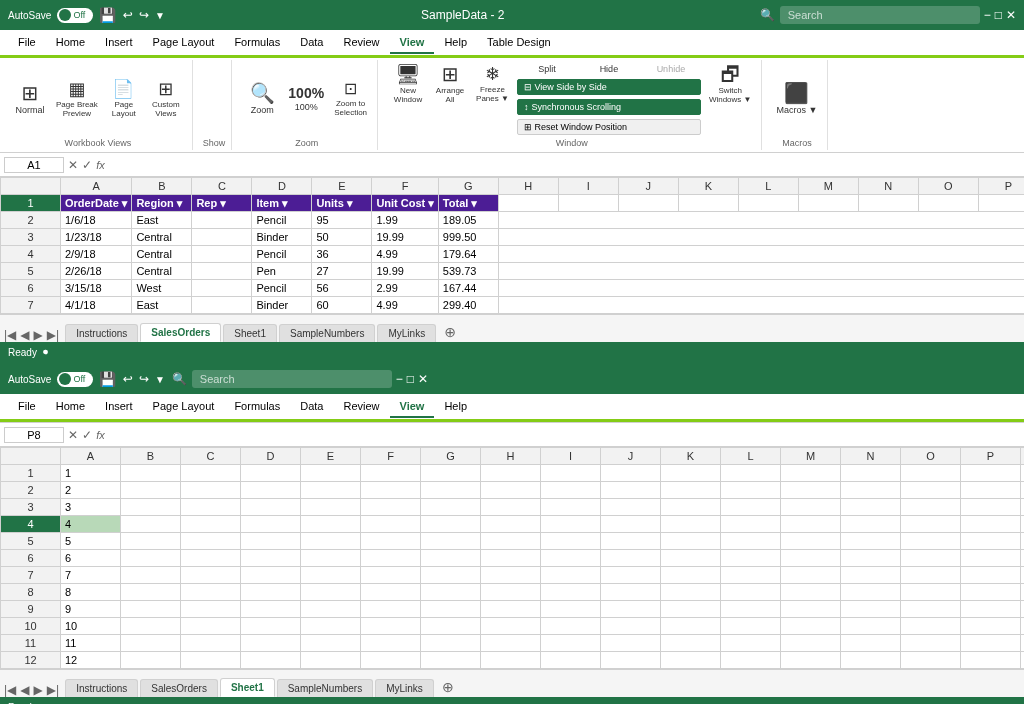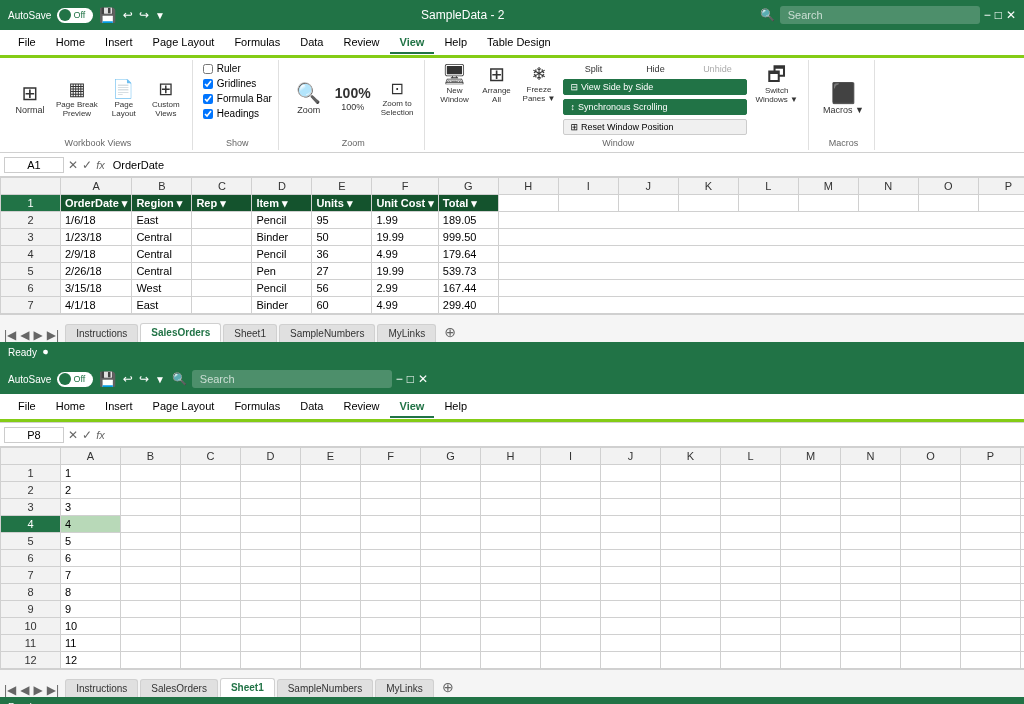--- a/index.html
+++ b/index.html
@@ -198,21 +198,21 @@
     }
     .row-header.selected { background: #217346; color: #fff; }
     .cell {
       border: 1px solid #d0d0d0;
       padding: 1px 4px;
       min-width: 60px;
       white-space: nowrap;
       overflow: hidden;
     }
     .cell.header-cell {
-      background: #14532d;
+      background: #4c1d95;
       color: #fff;
       font-weight: 600;
     }
     .cell.data-cell { background: #fff; }
 
     
     .sheet-tabs-bar {
       background: #f5f5f5;
       border-top: 1px solid #d0d0d0;
       display: flex;
@@ -318,38 +318,20 @@
           </div>
           <div class="ribbon-btn">
             <div class="btn-icon" style="font-size:18px;">⊞</div>
             <span style="font-size:8px;">Custom<br>Views</span>
           </div>
         </div>
         <div class="ribbon-group-label">Workbook Views</div>
       </div>
 
       <div class="ribbon-group">
-        <div class="ribbon-group-buttons" style="flex-direction:column;align-items:flex-start;gap:2px;">
-          <label class="checkbox-row">
-            <input type="checkbox" style="">
-            <span>Ruler</span>
-          </label>
-          <label class="checkbox-row">
-            <input type="checkbox" checked="" style="">
-            <span>Gridlines</span>
-          </label>
-          <label class="checkbox-row">
-            <input type="checkbox" checked="" style="">
-            <span>Formula Bar</span>
-          </label>
-          <label class="checkbox-row">
-            <input type="checkbox" checked="" style="">
-            <span>Headings</span>
-          </label>
-        </div>
         <div class="ribbon-group-label">Show</div>
       </div>
 
       <div class="ribbon-group">
         <div class="ribbon-group-buttons">
           <div class="ribbon-btn">
             <div class="btn-icon">🔍</div>
             <span>Zoom</span>
           </div>
           <div class="ribbon-btn">
@@ -422,21 +404,20 @@
     </div>
   </div>
 
   <div class="formula-bar">
     <input class="cell-ref-box" value="A1" style="">
     <div class="formula-dividers">
       <span>✕</span>
       <span>✓</span>
     </div>
     <span class="fx-label">fx</span>
-    <input class="formula-input" value="OrderDate" style="">
   </div>
 
   <div class="spreadsheet-container">
     <table class="spreadsheet">
       <thead>
         <tr>
           <th class="col-header" style="width:25px;"></th>
           <th class="col-header">A</th>
           <th class="col-header">B</th>
           <th class="col-header">C</th>

